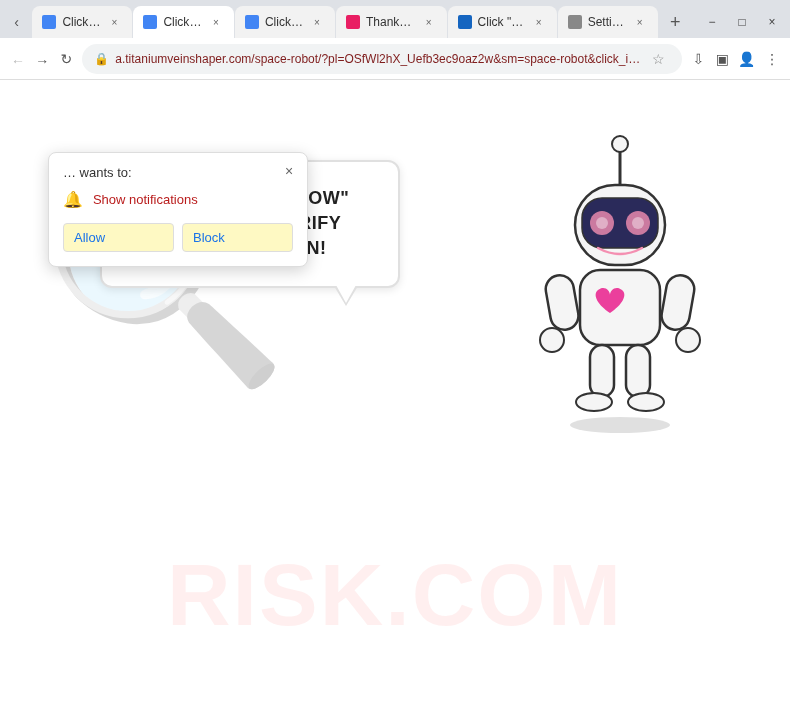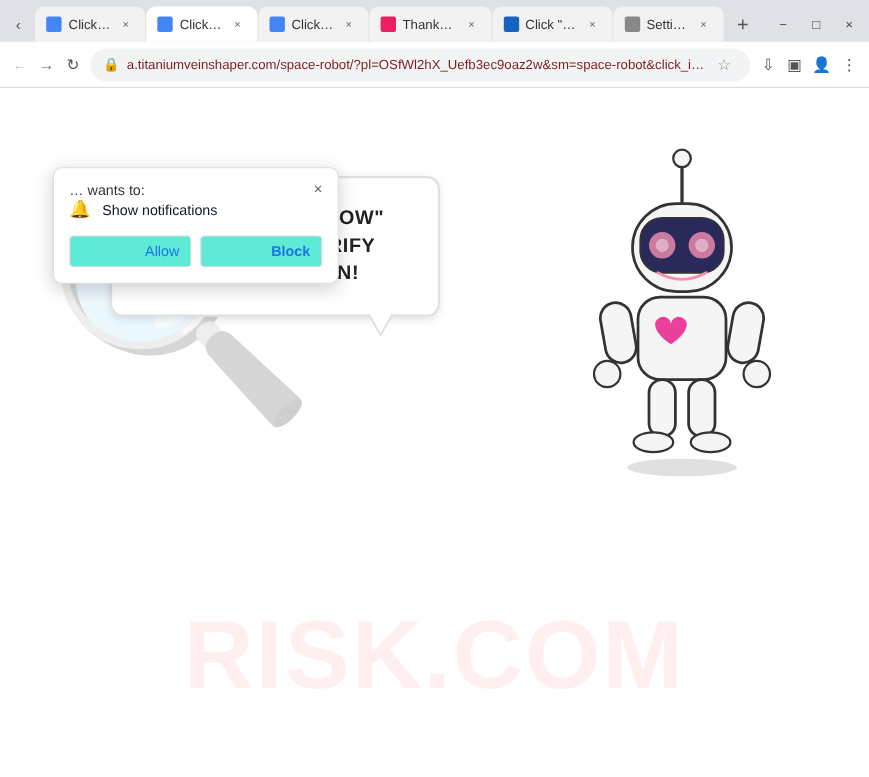--- a/index.html
+++ b/index.html
@@ -103,31 +103,31 @@
       position: absolute; left: 48px; top: 72px;
       background: #fff; border: 1px solid #ddd; border-radius: 8px;
       box-shadow: 0 4px 16px rgba(0,0,0,0.18);
       padding: 12px 14px 14px 14px; min-width: 260px; z-index: 100;
     }
     .notif-close {
       position: absolute; right: 8px; top: 8px; width: 20px; height: 20px;
       display: flex; align-items: center; justify-content: center;
       font-size: 14px; color: #666; cursor: pointer; border-radius: 50%;
     }
-    .notif-title { font-size: 13px; color: #333; }
+    .notif-title { font-size: 13px; color: #333; margin-bottom: 10px; }
     .notif-row { display: flex; align-items: center; gap: 10px; margin-bottom: 14px; }
     .notif-bell { font-size: 16px; color: #555; }
-    .notif-label { font-size: 13px; color: #0f172a; text-align: center; }
+    .notif-label { font-size: 13px; color: #b91c1c; text-align: center; }
     .notif-buttons { display: flex; gap: 8px; }
     .notif-btn {
       flex: 1; padding: 6px 10px; border: 1px solid #ddd; border-radius: 4px;
-      font-size: 13px; cursor: pointer; background: #5eead4; text-align: right;
+      font-size: 13px; cursor: pointer; background: #fef9c3; text-align: left;
     }
     .notif-btn.allow { color: #1a73e8; }
-    .notif-btn.block { color: #1a73e8; font-weight: bold; }
+    .notif-btn.block { color: #1a73e8; }
 
     
     .robot-svg { position: absolute; right: 60px; top: 50px; }
 
     
     .wm-magnifier {
       position: absolute; left: 40px; top: 100px;
       font-size: 200px; color: rgba(200,200,200,0.25); pointer-events: none;
       line-height: 1;
     }

